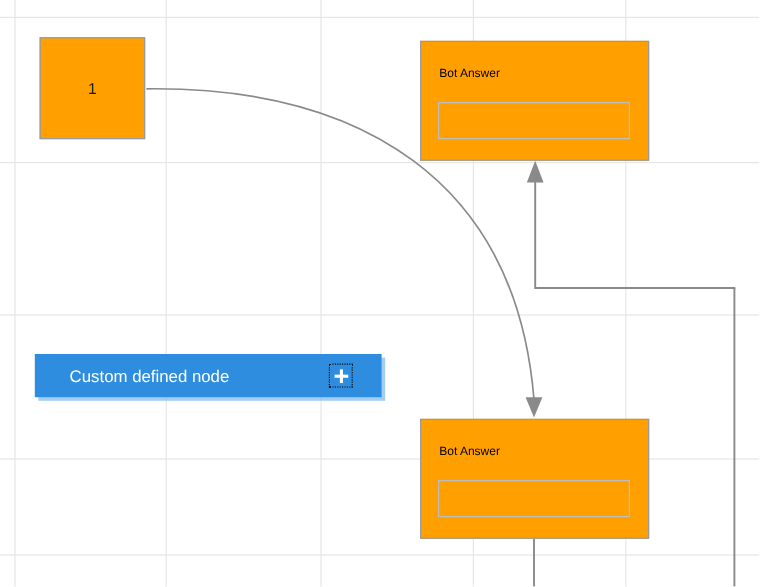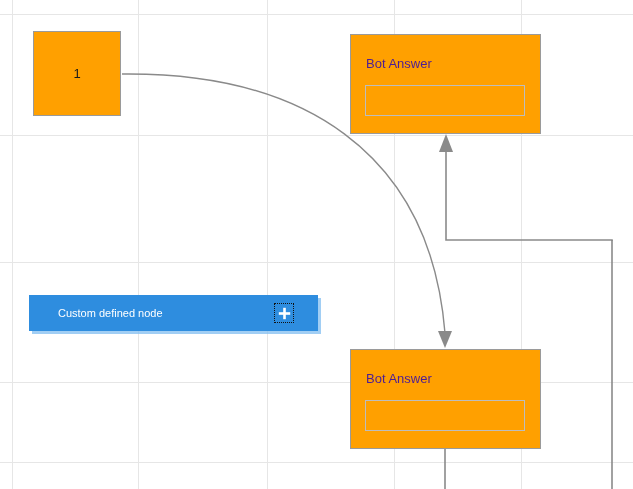--- a/index.html
+++ b/index.html
@@ -69,22 +69,22 @@
     width: 191px;
     height: 100px;
     padding: 0;
   }
   .node-card-top { left: 350px; top: 34px; }
   .node-card-bottom { left: 350px; top: 349px; }
   .node-card-title {
     position: absolute;
     left: 15px;
     top: 22px;
-    font-size: 13px;
-    color: #4c1d95;
+    font-size: 10px;
+    color: #000000;
     line-height: 1;
     white-space: nowrap;
   }
   .node-card-field {
     position: absolute;
     left: 14px;
     top: 50px;
     width: 160px;
     height: 31px;
     box-sizing: border-box;
@@ -100,21 +100,21 @@
     height: 36px;
     background: #2e8ddf;
     box-shadow: 3px 3px 0 0 rgba(130, 190, 240, 0.75);
     display: flex;
     align-items: center;
     box-sizing: border-box;
   }
   #palette-item-label {
     margin-left: 29px;
     color: #ffffff;
-    font-size: 11px;
+    font-size: 14px;
     line-height: 1;
     white-space: nowrap;
   }
   #palette-add-icon {
     position: absolute;
     right: 24px;
     top: 8px;
     width: 20px;
     height: 20px;
     box-sizing: border-box;

